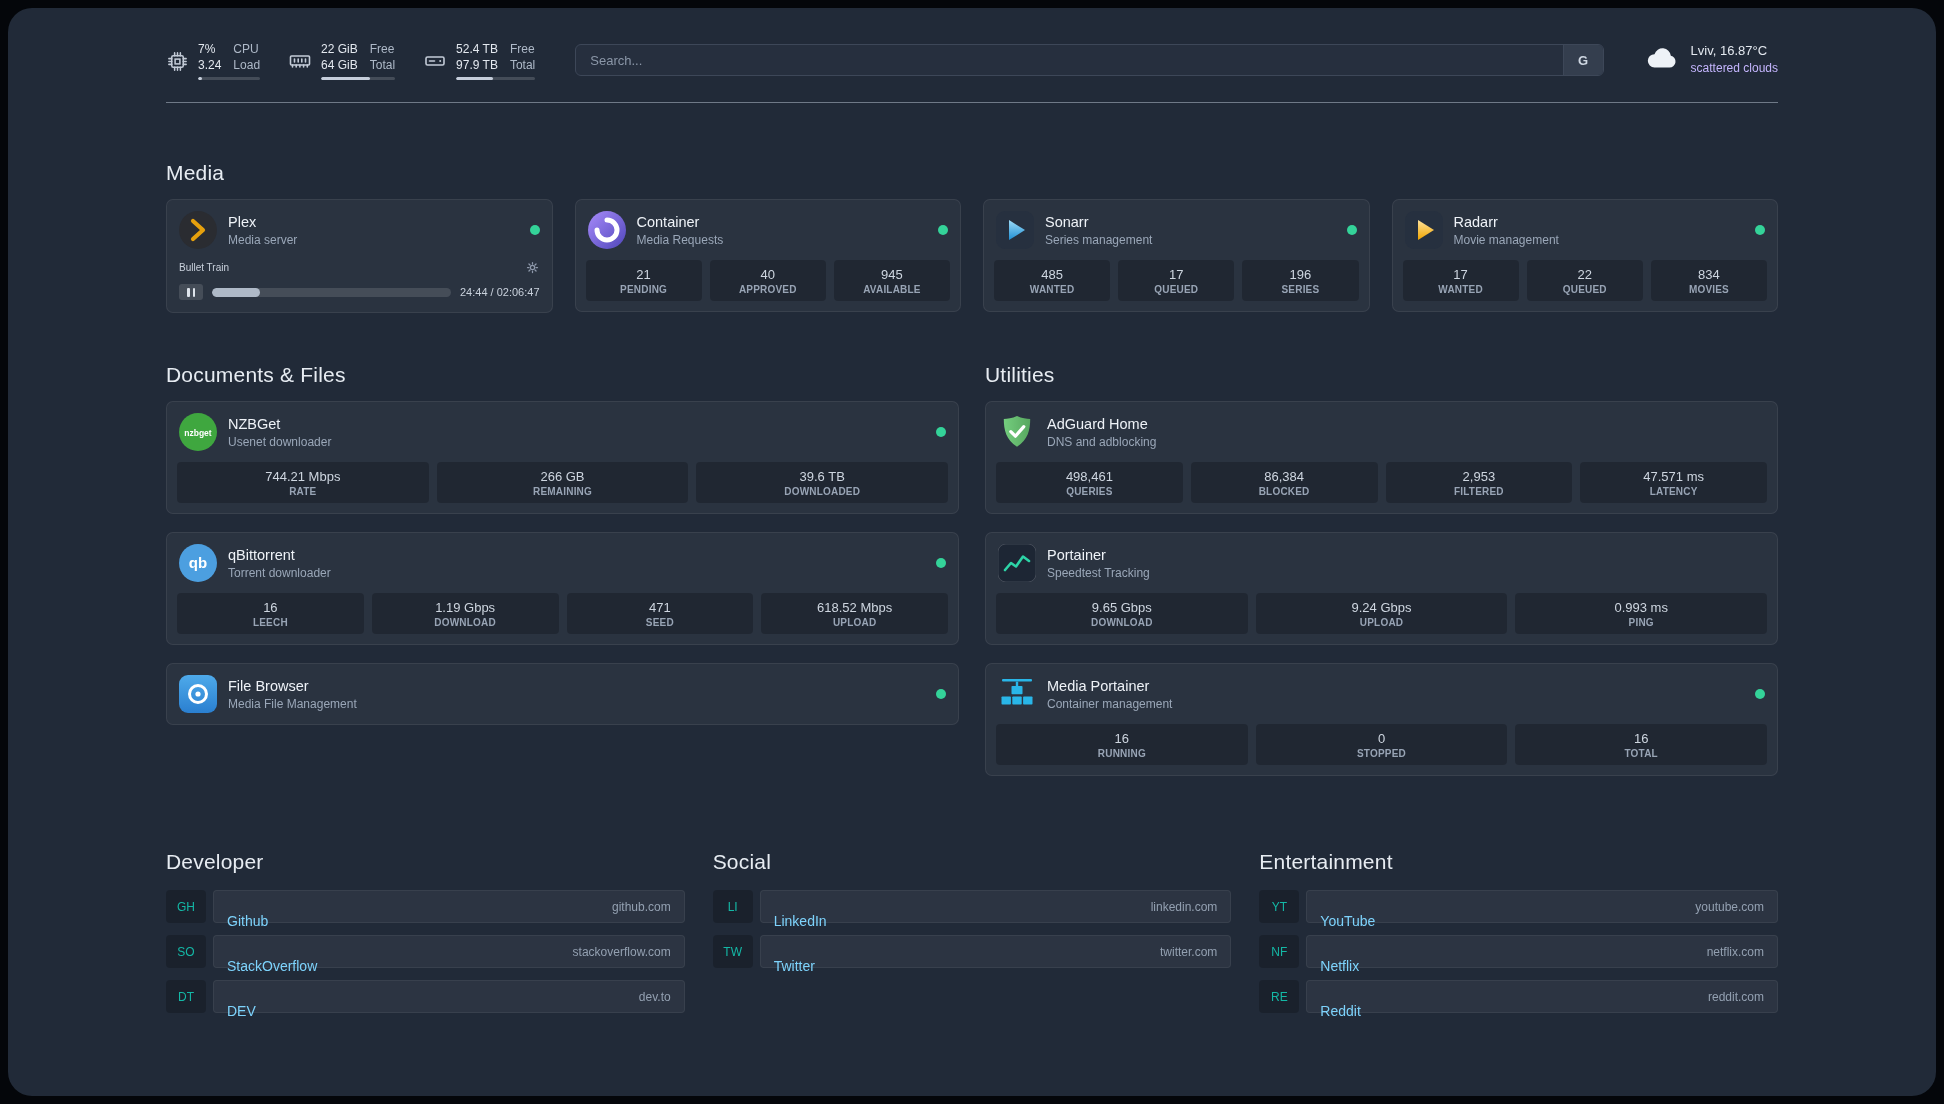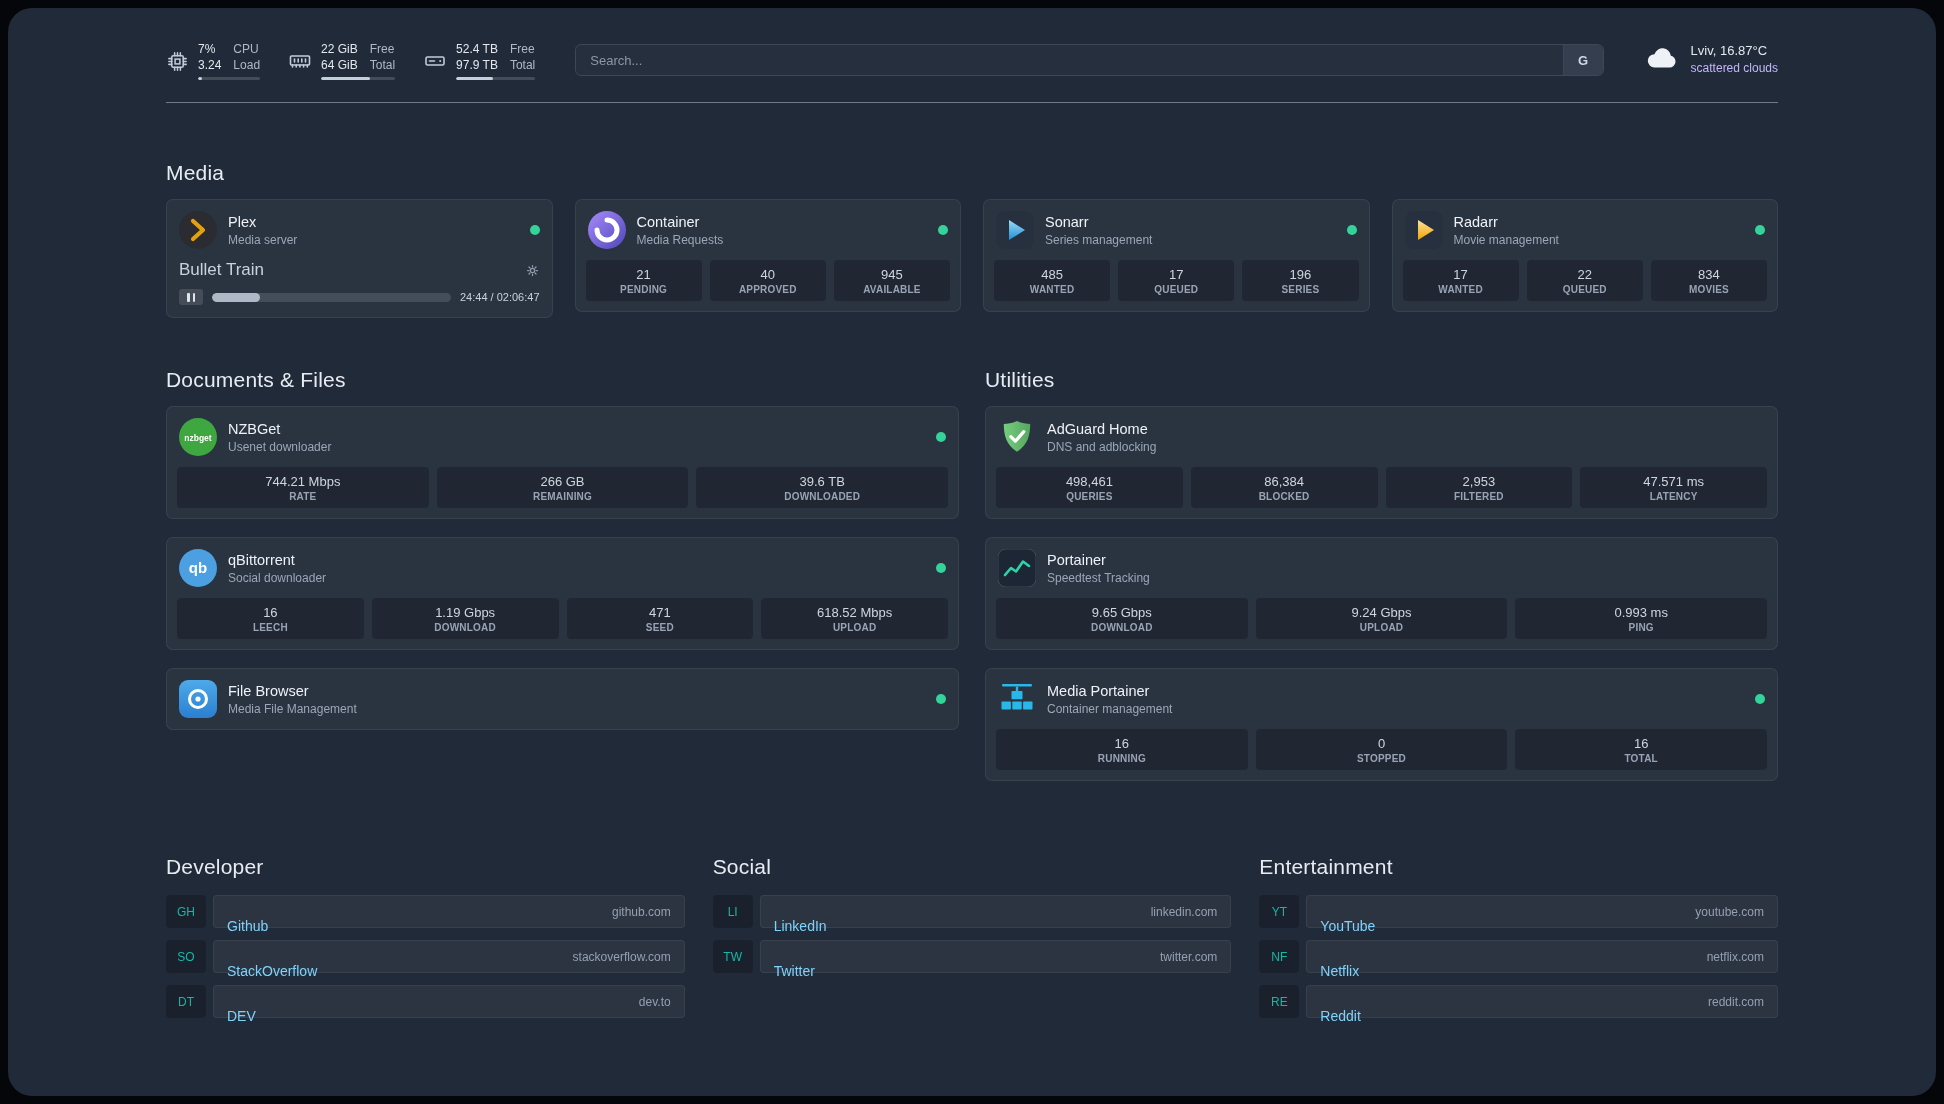--- a/index.html
+++ b/index.html
@@ -49,21 +49,21 @@
   .status-dot { margin-left:auto; width:10px; height:10px; border-radius:50%; background:#34d399; flex:none; }
 
   .stats-row { display:flex; gap:8px; padding:0 10px 10px 10px; }
   .stat { flex:1; background:rgba(0,0,0,0.22); border-radius:4px; text-align:center; padding:7px 2px 6px 2px; }
   .stat-value { font-size:13px; color:#ced6e0; }
   .stat-label { font-size:10px; font-weight:700; color:#98a4b5; margin-top:2px; letter-spacing:0.2px; }
 
   
   .player { padding:0 12px 12px 12px; }
   .player-top { display:flex; align-items:center; justify-content:space-between; }
-  .player-track { font-size:17px; color:#c9d1dc; }
+  .player-track { font-size:10px; color:#c9d1dc; }
   .gear { color:#8e99ab; display:flex; cursor:pointer; }
   .player-bar { margin-top:9px; display:flex; align-items:center; gap:9px; }
   .pause-btn { width:24px; height:16px; border-radius:3px; background:rgba(255,255,255,0.13); display:flex; align-items:center; justify-content:center; gap:3px; cursor:pointer; flex:none; }
   .pause-btn i { display:block; width:2.5px; height:9px; background:#dfe5ec; border-radius:1px; }
   .ptrack { flex:1; height:9px; border-radius:5px; background:rgba(255,255,255,0.13); overflow:hidden; }
   .pfill { height:100%; border-radius:5px; background:#aeb9c7; }
   .ptime { font-size:11px; color:#c9d1dc; white-space:nowrap; }
 
   .twocol { margin-top:50px; display:grid; grid-template-columns:1fr 1fr; gap:26px; align-items:start; }
   .col-stack { display:flex; flex-direction:column; gap:18px; margin-top:14px; }
@@ -373,21 +373,21 @@
         <div class="card">
           <div class="card-header">
             <span class="svc-icon">
               <svg width="38" height="38" viewBox="0 0 38 38">
                   <circle cx="19" cy="19" r="19" fill="#4c9fe0"></circle>
                   <text x="19" y="24" text-anchor="middle" font-size="15" font-weight="bold" fill="#ffffff" font-family="Liberation Sans, sans-serif">qb</text>
                 </svg>
             </span>
             <div class="svc-texts">
               <span class="svc-name">qBittorrent</span>
-              <span class="svc-desc">Social downloader</span>
+              <span class="svc-desc">Torrent downloader</span>
             </div>
             <span class="status-dot"></span>
           </div>
           <div class="stats-row">
             <div class="stat">
               <div class="stat-value">16</div>
               <div class="stat-label">LEECH</div>
             </div>
             <div class="stat">
               <div class="stat-value">1.19 Gbps</div>

